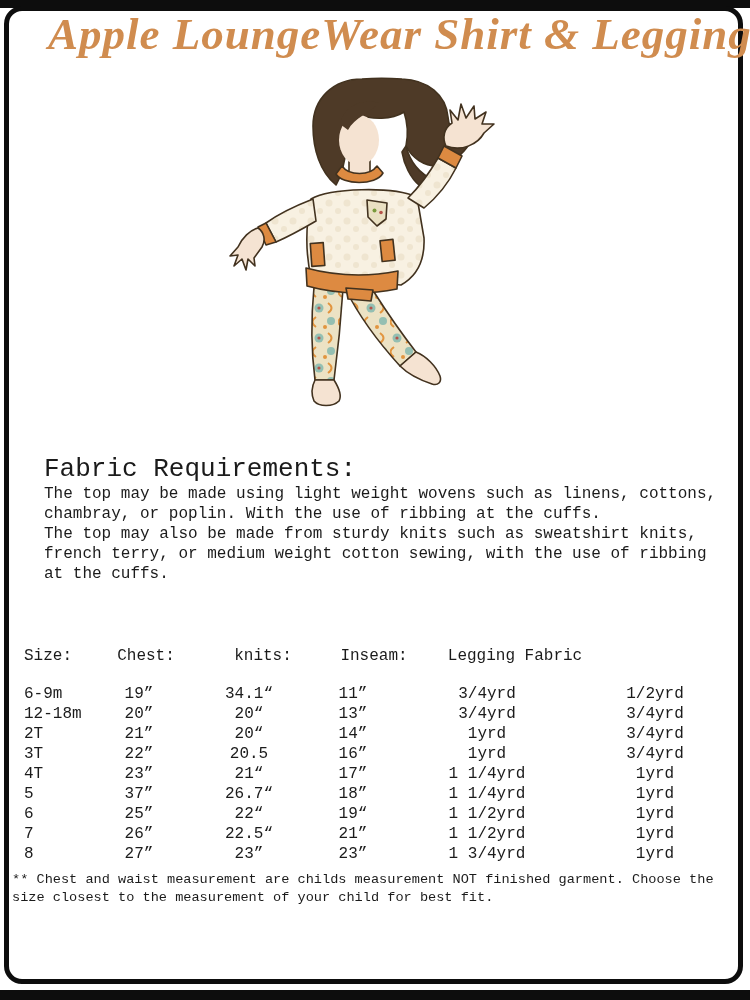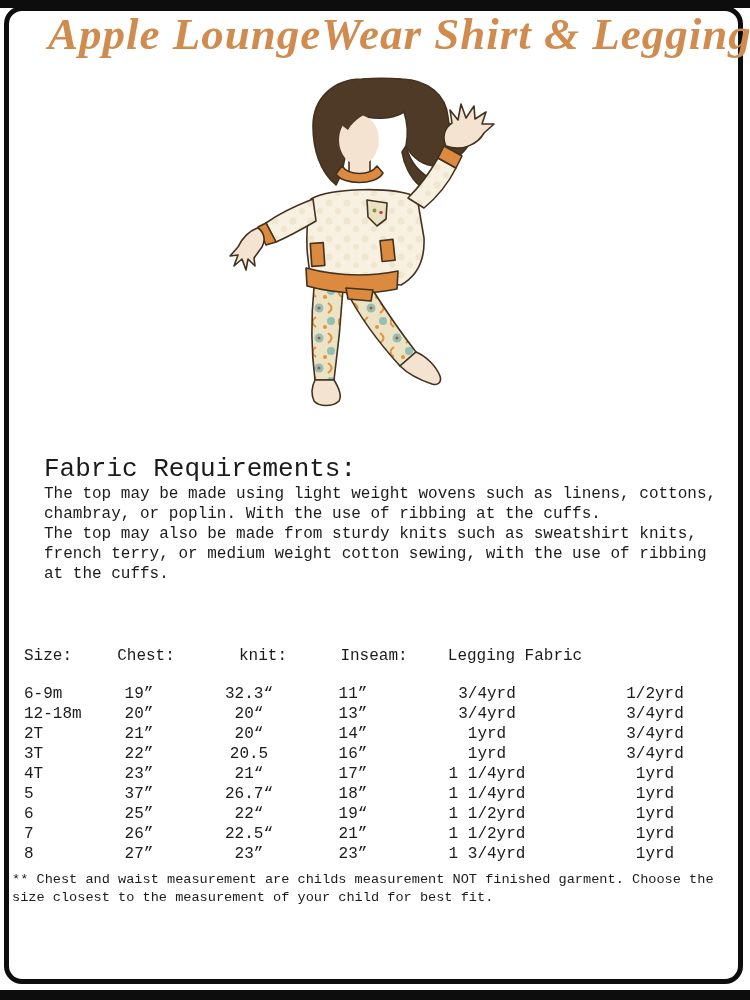--- a/index.html
+++ b/index.html
@@ -100,29 +100,29 @@
         <div class="tline">french terry, or medium weight cotton sewing, with the use of ribbing</div>
         <div class="tline">at the cuffs.</div>
       </div>
     <div class="para-gap"></div>
   </div>
 
   <div class="size-table">
     <div class="trow header">
         <div class="tcell">Size:</div>
         <div class="tcell">Chest:</div>
-        <div class="tcell">knit:</div>
+        <div class="tcell">knits:</div>
         <div class="tcell">Inseam:</div>
         <div class="tcell">Legging Fabric</div>
       </div>
     <div>
         <div class="trow">
           <div class="tcell">6-9m</div>
           <div class="tcell">19”</div>
-          <div class="tcell">32.3“</div>
+          <div class="tcell">34.1“</div>
           <div class="tcell">11”</div>
           <div class="tcell">3/4yrd</div>
           <div class="tcell">1/2yrd</div>
         </div>
         <div class="trow">
           <div class="tcell">12-18m</div>
           <div class="tcell">20”</div>
           <div class="tcell">20“</div>
           <div class="tcell">13”</div>
           <div class="tcell">3/4yrd</div>

